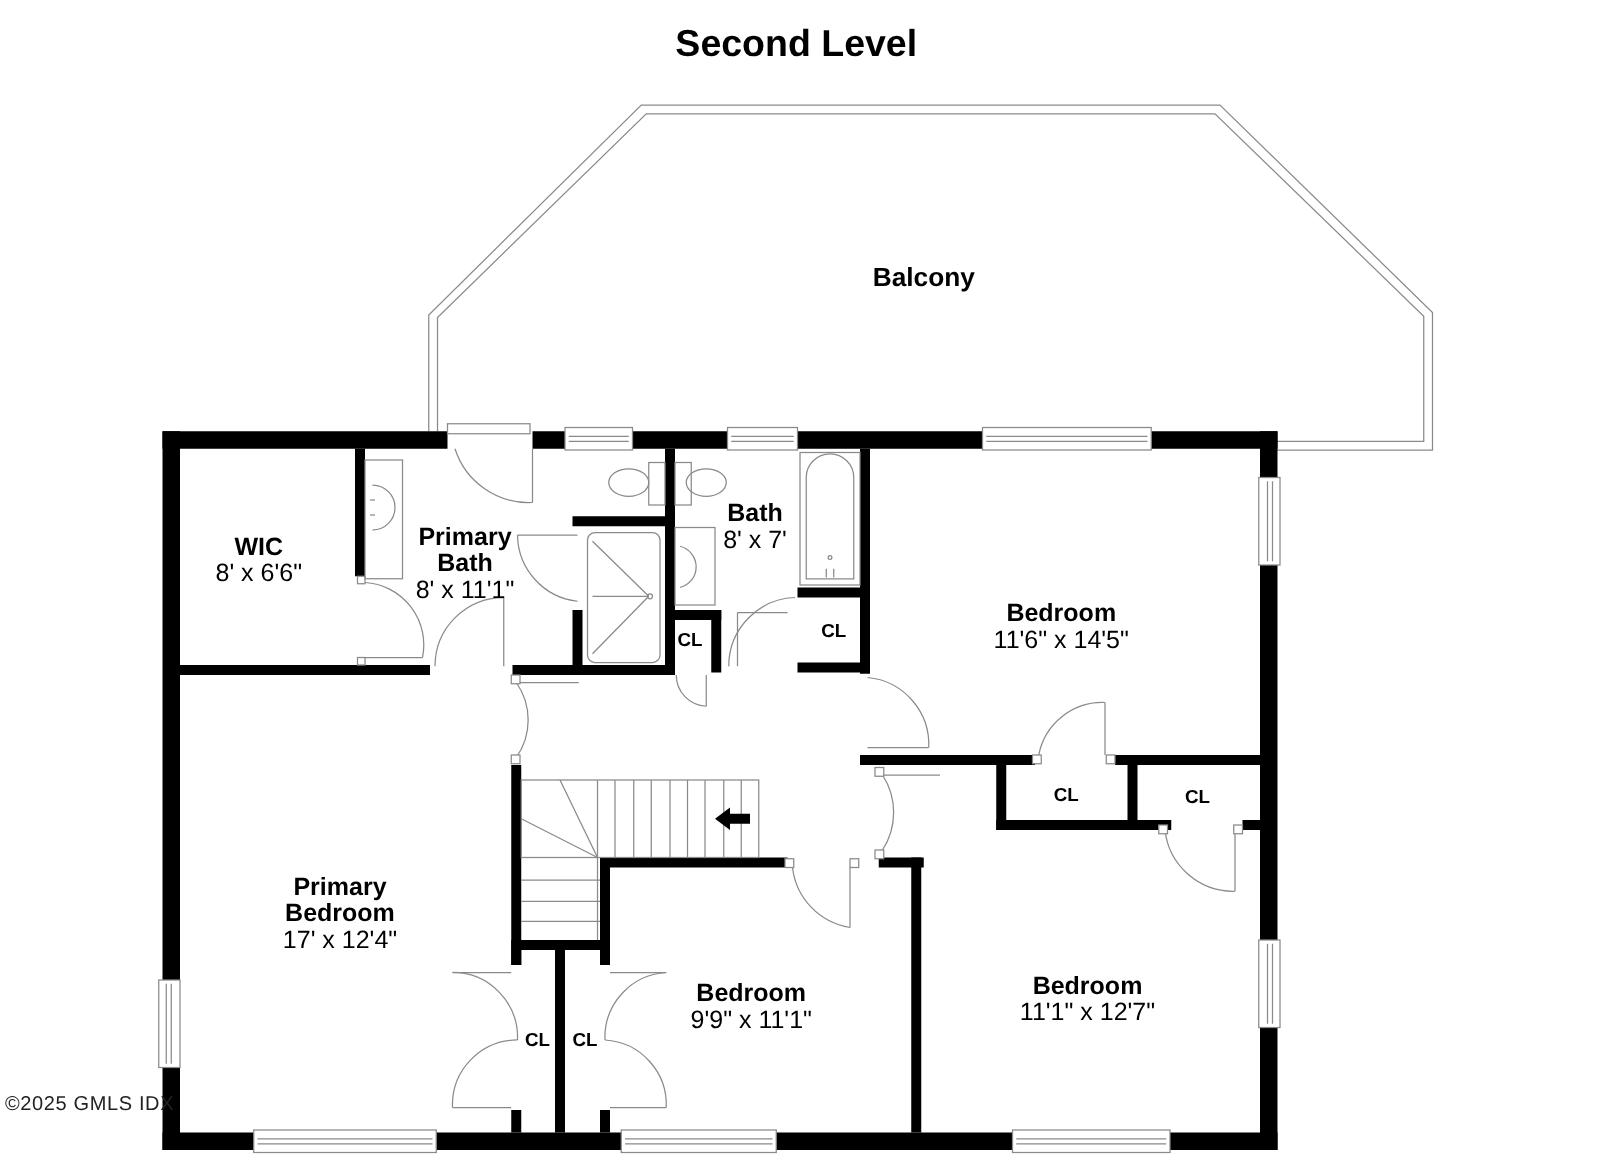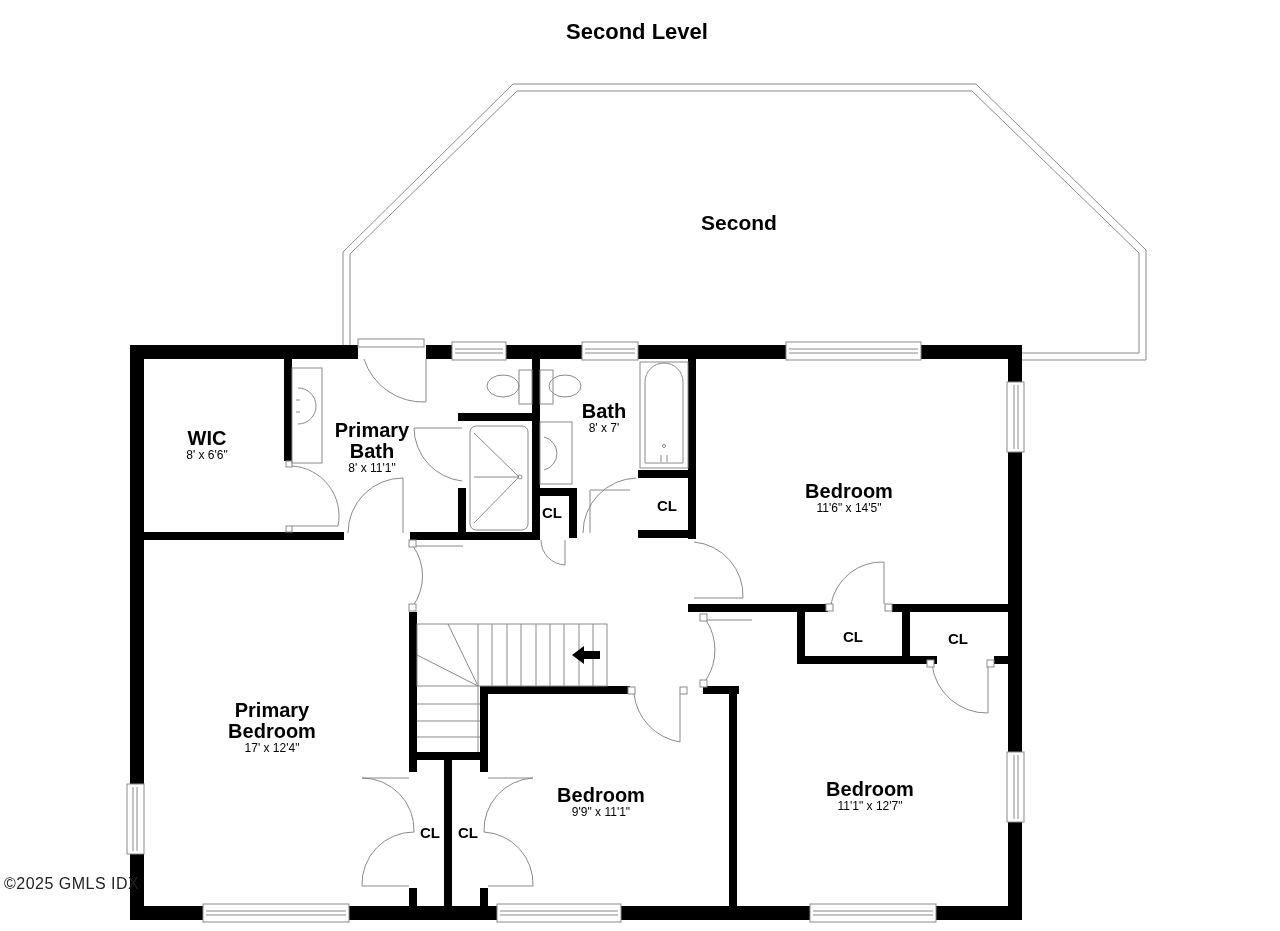--- a/index.html
+++ b/index.html
@@ -7,23 +7,23 @@
          font-family: "Liberation Sans", sans-serif; }
   #plan { position: absolute; left: 0; top: 0; }
   .wall { fill: #000; }
   .thin { fill: none; stroke: #8a8a8a; stroke-width: 1; }
   .thin2 { fill: #fff; stroke: #8a8a8a; stroke-width: 1; }
   .door-arc { fill: none; stroke: #8a8a8a; stroke-width: 1; }
   .jamb { fill: #fff; stroke: #8a8a8a; stroke-width: 1; }
   .win { fill: #fff; stroke: #8a8a8a; stroke-width: 1; }
   .lbl { position: absolute; text-align: center; color: #000; transform: translateX(-50%); white-space: nowrap; line-height: 1.05; }
   .lbl .nm { font-weight: bold; font-size: 20px; display: block; }
-  .lbl .dm { font-size: 12px; display: block; }
+  .lbl .dm { font-size: 20px; display: block; }
   .cl { position: absolute; font-weight: bold; font-size: 15px; color:#000; transform: translate(-50%, -50%); }
-  #title { position: absolute; left: 637px; top: 19px; transform: translateX(-50%); font-weight: bold; font-size: 22px; text-align: center; }
+  #title { position: absolute; left: 637px; top: 19px; transform: translateX(-50%); font-weight: bold; font-size: 30px; text-align: center; }
   #balcony-label { position: absolute; left: 739px; top: 211px; transform: translateX(-50%); font-weight: bold; font-size: 21px; }
   #copyright { position: absolute; left: 4px; top: 875px; font-size: 16px; color: #222; letter-spacing: 0.5px; }
 </style>
 </head>
 <body>
 
 <div id="title">Second Level</div>
 
 <svg id="plan" width="1280" height="931" viewBox="0 0 1280 931">
 
@@ -221,21 +221,21 @@
     <path class="thin" d="M544,437 A17,17 0 0 1 544,470"></path>
 
     <rect class="thin" x="640" y="362" width="48" height="106"></rect>
     <path class="thin" d="M645,463 L645,382 A19,19 0 0 1 683,382 L683,463 Z"></path>
     <circle class="thin" cx="664" cy="446" r="1.5"></circle>
     <line class="thin" x1="661" y1="455" x2="661" y2="462"></line>
       <line class="thin" x1="667" y1="455" x2="667" y2="462"></line>
   </g>
 </svg>
 
-<div id="balcony-label">Second</div>
+<div id="balcony-label">Balcony</div>
 
 <div class="lbl" style="left:207px; top:428px;">
   <span class="nm">WIC</span>
   <span class="dm">8' x 6'6"</span>
 </div>
 
 <div class="lbl" style="left:372px; top:420px;">
   <span class="nm">Primary</span>
   <span class="nm">Bath</span>
   <span class="dm">8' x 11'1"</span>

